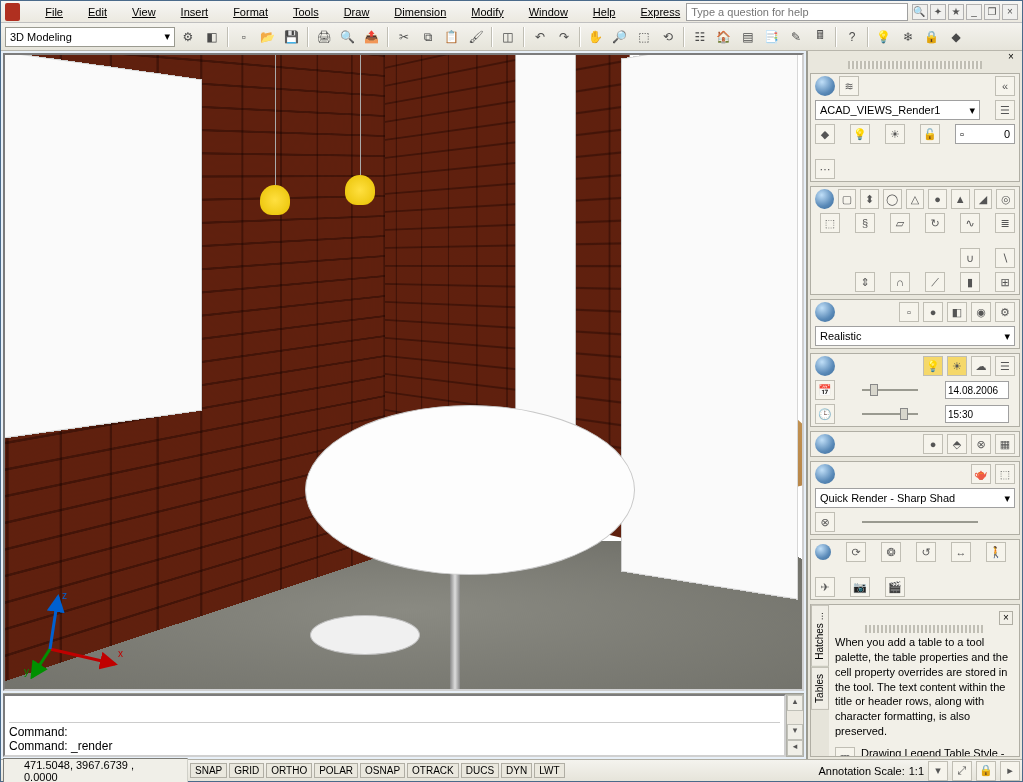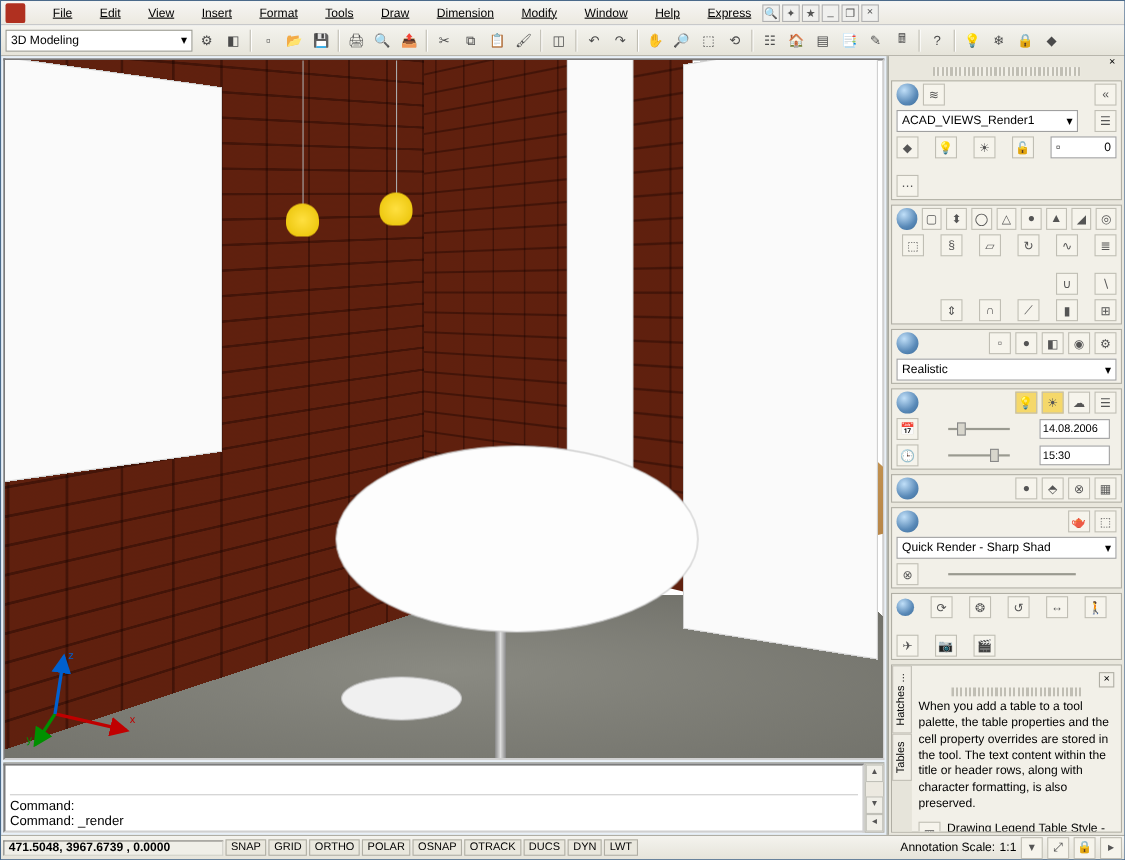--- a/index.html
+++ b/index.html
@@ -56,21 +56,21 @@
 .pbtn { width: 20px; height: 20px; border: 1px solid #c0beb4; background: #f6f4ec; font-size: 11px; display: flex; align-items: center; justify-content: center; color: #555; }
 .layer-dd, .style-dd { flex: 1; height: 20px; border: 1px solid #a0a0a0; background: #fff; font-size: 11px; padding: 0 4px; display: flex; align-items: center; justify-content: space-between; min-width: 0; }
 .layer-dd span:first-child, .style-dd span:first-child { overflow: hidden; white-space: nowrap; text-overflow: clip; }
 .tables-panel { flex: 1; display: flex; margin: 2px; border: 1px solid #b0aea4; background: #f2f0e8; min-height: 0; }
 .side-tabs { width: 18px; display: flex; flex-direction: column; background: #e6e4da; }
 .side-tab { writing-mode: vertical-rl; transform: rotate(180deg); font-size: 10px; padding: 6px 2px; border: 1px solid #c0beb4; background: #f0eee6; text-align: center; }
 .tables-content { flex: 1; padding: 6px; font-size: 11px; overflow: hidden; }
 .tables-hdr { height: 10px; display: flex; justify-content: flex-end; margin-bottom: 4px; }
 .close-x { width: 14px; height: 14px; font-size: 10px; text-align: center; border: 1px solid #b0aea4; }
 .statusbar { height: 22px; background: linear-gradient(#f4f3ee,#e6e4da); border-top: 1px solid #b0aea4; display: flex; align-items: center; font-size: 11px; padding: 0 2px; gap: 2px; }
-.status-coords { padding: 0 4px; border: 1px inset #d0d0c8; background: #f0efe8; width: 200px; font-weight: bold; }
+.status-coords { padding: 0 20px; border: 1px inset #d0d0c8; background: #f0efe8; width: 185px; }
 .status-btn { padding: 1px 4px; border: 1px solid #b0aea4; background: #eae8de; font-size: 10px; }
 .status-right { margin-left: auto; display: flex; align-items: center; gap: 4px; }
 .slider { width: 80px; height: 16px; position: relative; }
 .slider-track { position: absolute; left: 12px; right: 12px; top: 7px; height: 2px; background: #9a9a90; }
 .slider-thumb { position: absolute; left: 20px; top: 2px; width: 8px; height: 12px; background: #d8d6cc; border: 1px solid #888; }
 .date-field { width: 64px; height: 18px; border: 1px solid #a0a0a0; background: #fff; font-size: 10px; padding: 4px 2px; display: flex; align-items: center; }
 .panel-close { margin-left: auto; width: 14px; height: 14px; font-size: 10px; text-align: center; }
 </style>
 </head>
 <body>
@@ -84,20 +84,21 @@
     <span class="menu-item"><u>View</u></span>
     <span class="menu-item"><u>Insert</u></span>
     <span class="menu-item"><u>Format</u></span>
     <span class="menu-item"><u>Tools</u></span>
     <span class="menu-item"><u>Draw</u></span>
     <span class="menu-item"><u>Dimension</u></span>
     <span class="menu-item"><u>Modify</u></span>
     <span class="menu-item"><u>Window</u></span>
     <span class="menu-item"><u>Help</u></span>
     <span class="menu-item"><u>Express</u></span>
+    <input class="help-search" placeholder="Type a question for help" style="">
     <div class="menubar-icons">
       <div class="mini-icon">🔍</div>
       <div class="mini-icon">✦</div>
       <div class="mini-icon">★</div>
       <div class="mini-icon">_</div>
       <div class="mini-icon">❐</div>
       <div class="mini-icon">×</div>
     </div>
   </div>
 

